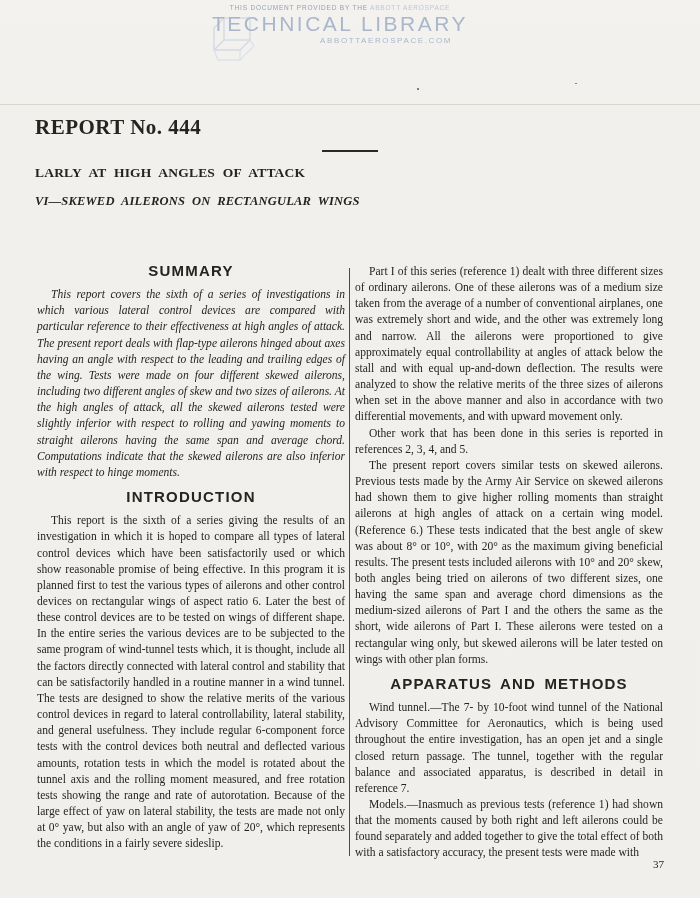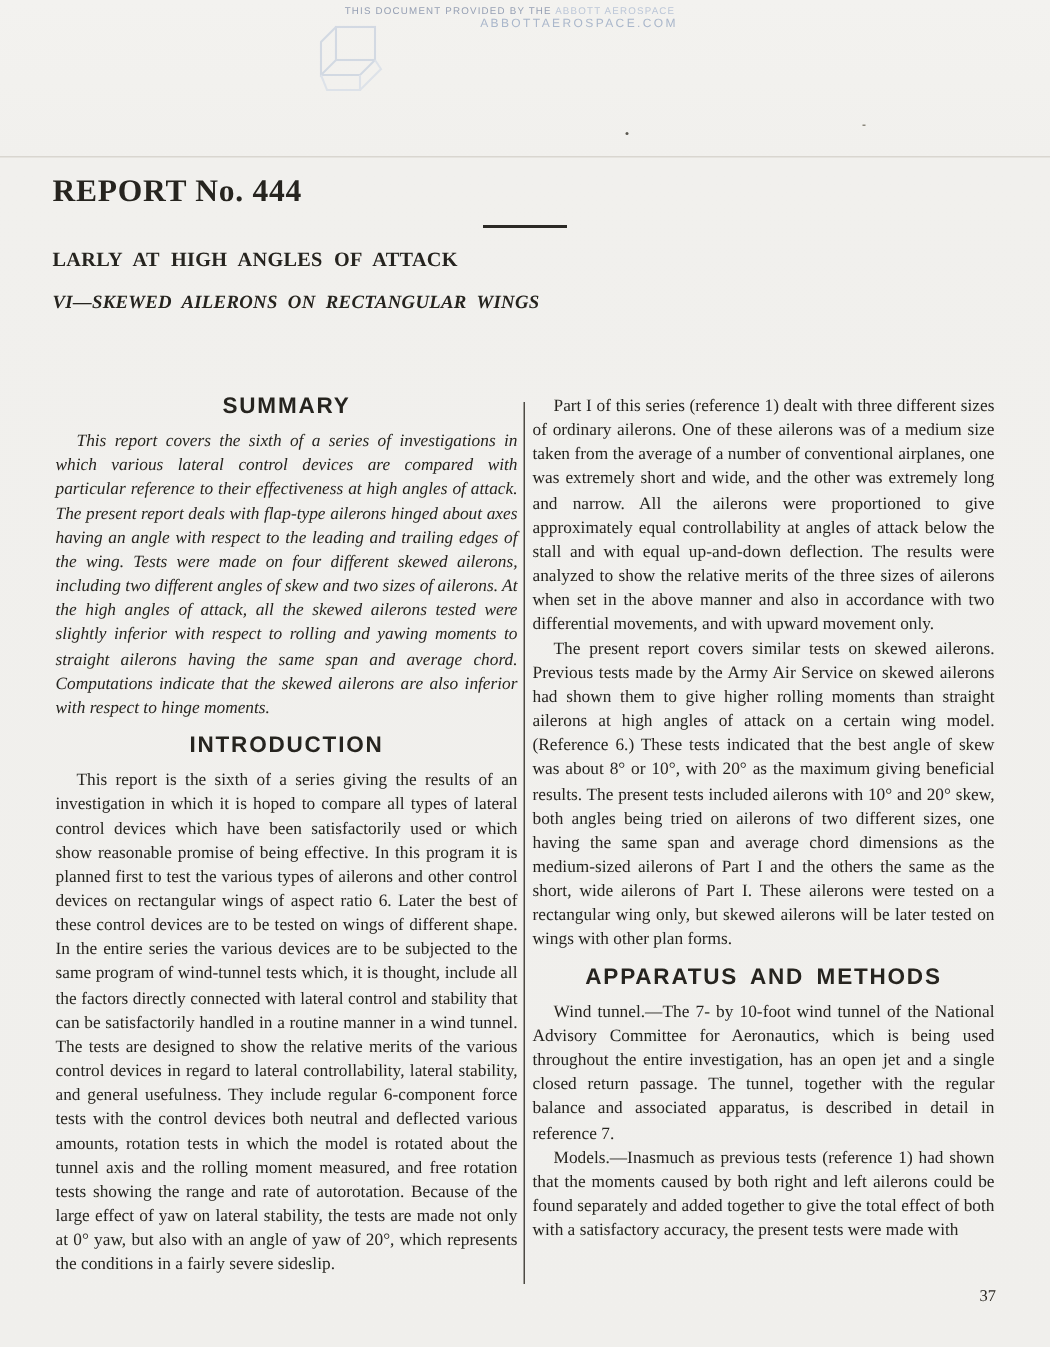--- a/index.html
+++ b/index.html
@@ -61,20 +61,21 @@
         <rect x="14" y="4" width="26" height="22"></rect>
         <path d="M14 4 L4 14 L4 36 L14 26"></path>
         <path d="M4 36 L30 36 L40 26"></path>
         <path d="M30 36 L30 46 L8 46 L4 36" stroke="#cdd7e5"></path>
         <path d="M30 46 L44 32 L40 26" stroke="#cdd7e5"></path>
       </g>
     </svg>
   </div>
   <div class="wm">
     <div class="wm-top"><span>THIS DOCUMENT PROVIDED BY THE</span> <span class="wm-brand">ABBOTT AEROSPACE</span></div>
+    <div class="wm-title">TECHNICAL LIBRARY</div>
     <div class="wm-site">ABBOTTAEROSPACE.COM</div>
   </div>
 
   <div class="scanline"></div>
   <div class="speck1"></div>
   <div class="speck2"></div>
 
   <div class="titleblock">
     <div class="report-no">REPORT No. 444</div>
     <div class="title-rule"></div>
@@ -88,20 +89,21 @@
 
   <div class="col col-left">
     <h3>SUMMARY</h3>
     <p class="italic">This report covers the sixth of a series of investigations in which various lateral control devices are compared with particular reference to their effectiveness at high angles of attack.  The present report deals with flap-type ailerons hinged about axes having an angle with respect to the leading and trailing edges of the wing.  Tests were made on four different skewed ailerons, including two different angles of skew and two sizes of ailerons.  At the high angles of attack, all the skewed ailerons tested were slightly inferior with respect to rolling and yawing moments to straight ailerons having the same span and average chord. Computations indicate that the skewed ailerons are also inferior with respect to hinge moments.</p>
     <h3 class="mid">INTRODUCTION</h3>
     <p>This report is the sixth of a series giving the results of an investigation in which it is hoped to compare all types of lateral control devices which have been satisfactorily used or which show reasonable promise of being effective.  In this program it is planned first to test the various types of ailerons and other control devices on rectangular wings of aspect ratio 6.  Later the best of these control devices are to be tested on wings of different shape.  In the entire series the various devices are to be subjected to the same program of wind-tunnel tests which, it is thought, include all the factors directly connected with lateral control and stability that can be satisfactorily handled in a routine manner in a wind tunnel.  The tests are designed to show the relative merits of the various control devices in regard to lateral controllability, lateral stability, and general usefulness.  They include regular 6-component force tests with the control devices both neutral and deflected various amounts, rotation tests in which the model is rotated about the tunnel axis and the rolling moment measured, and free rotation tests showing the range and rate of autorotation.  Because of the large effect of yaw on lateral stability, the tests are made not only at 0° yaw, but also with an angle of yaw of 20°, which represents the conditions in a fairly severe sideslip.</p>
   </div>
 
   <div class="col col-right">
     <p>Part I of this series (reference 1) dealt with three different sizes of ordinary ailerons.  One of these ailerons was of a medium size taken from the average of a number of conventional airplanes, one was extremely short and wide, and the other was extremely long and narrow.  All the ailerons were proportioned to give approximately equal controllability at angles of attack below the stall and with equal up-and-down deflection. The results were analyzed to show the relative merits of the three sizes of ailerons when set in the above manner and also in accordance with two differential movements, and with upward movement only.</p>
+    <p>Other work that has been done in this series is reported in references 2, 3, 4, and 5.</p>
     <p>The present report covers similar tests on skewed ailerons.  Previous tests made by the Army Air Service on skewed ailerons had shown them to give higher rolling moments than straight ailerons at high angles of attack on a certain wing model.  (Reference 6.)  These tests indicated that the best angle of skew was about 8° or 10°, with 20° as the maximum giving beneficial results.  The present tests included ailerons with 10° and 20° skew, both angles being tried on ailerons of two different sizes, one having the same span and average chord dimensions as the medium-sized ailerons of Part I and the others the same as the short, wide ailerons of Part I.  These ailerons were tested on a rectangular wing only, but skewed ailerons will be later tested on wings with other plan forms.</p>
     <h3 class="mid">APPARATUS AND METHODS</h3>
     <p class="noindent"><span class="lead">Wind tunnel.</span><span>—The 7- by 10-foot wind tunnel of the National Advisory Committee for Aeronautics, which is being used throughout the entire investigation, has an open jet and a single closed return passage.  The tunnel, together with the regular balance and associated apparatus, is described in detail in reference 7.</span></p>
     <p class="noindent"><span class="lead">Models.</span><span>—Inasmuch as previous tests (reference 1) had shown that the moments caused by both right and left ailerons could be found separately and added together to give the total effect of both with a satisfactory accuracy, the present tests were made with</span></p>
   </div>
 
   <div class="pagenum">37</div>
 
 </div>
 

